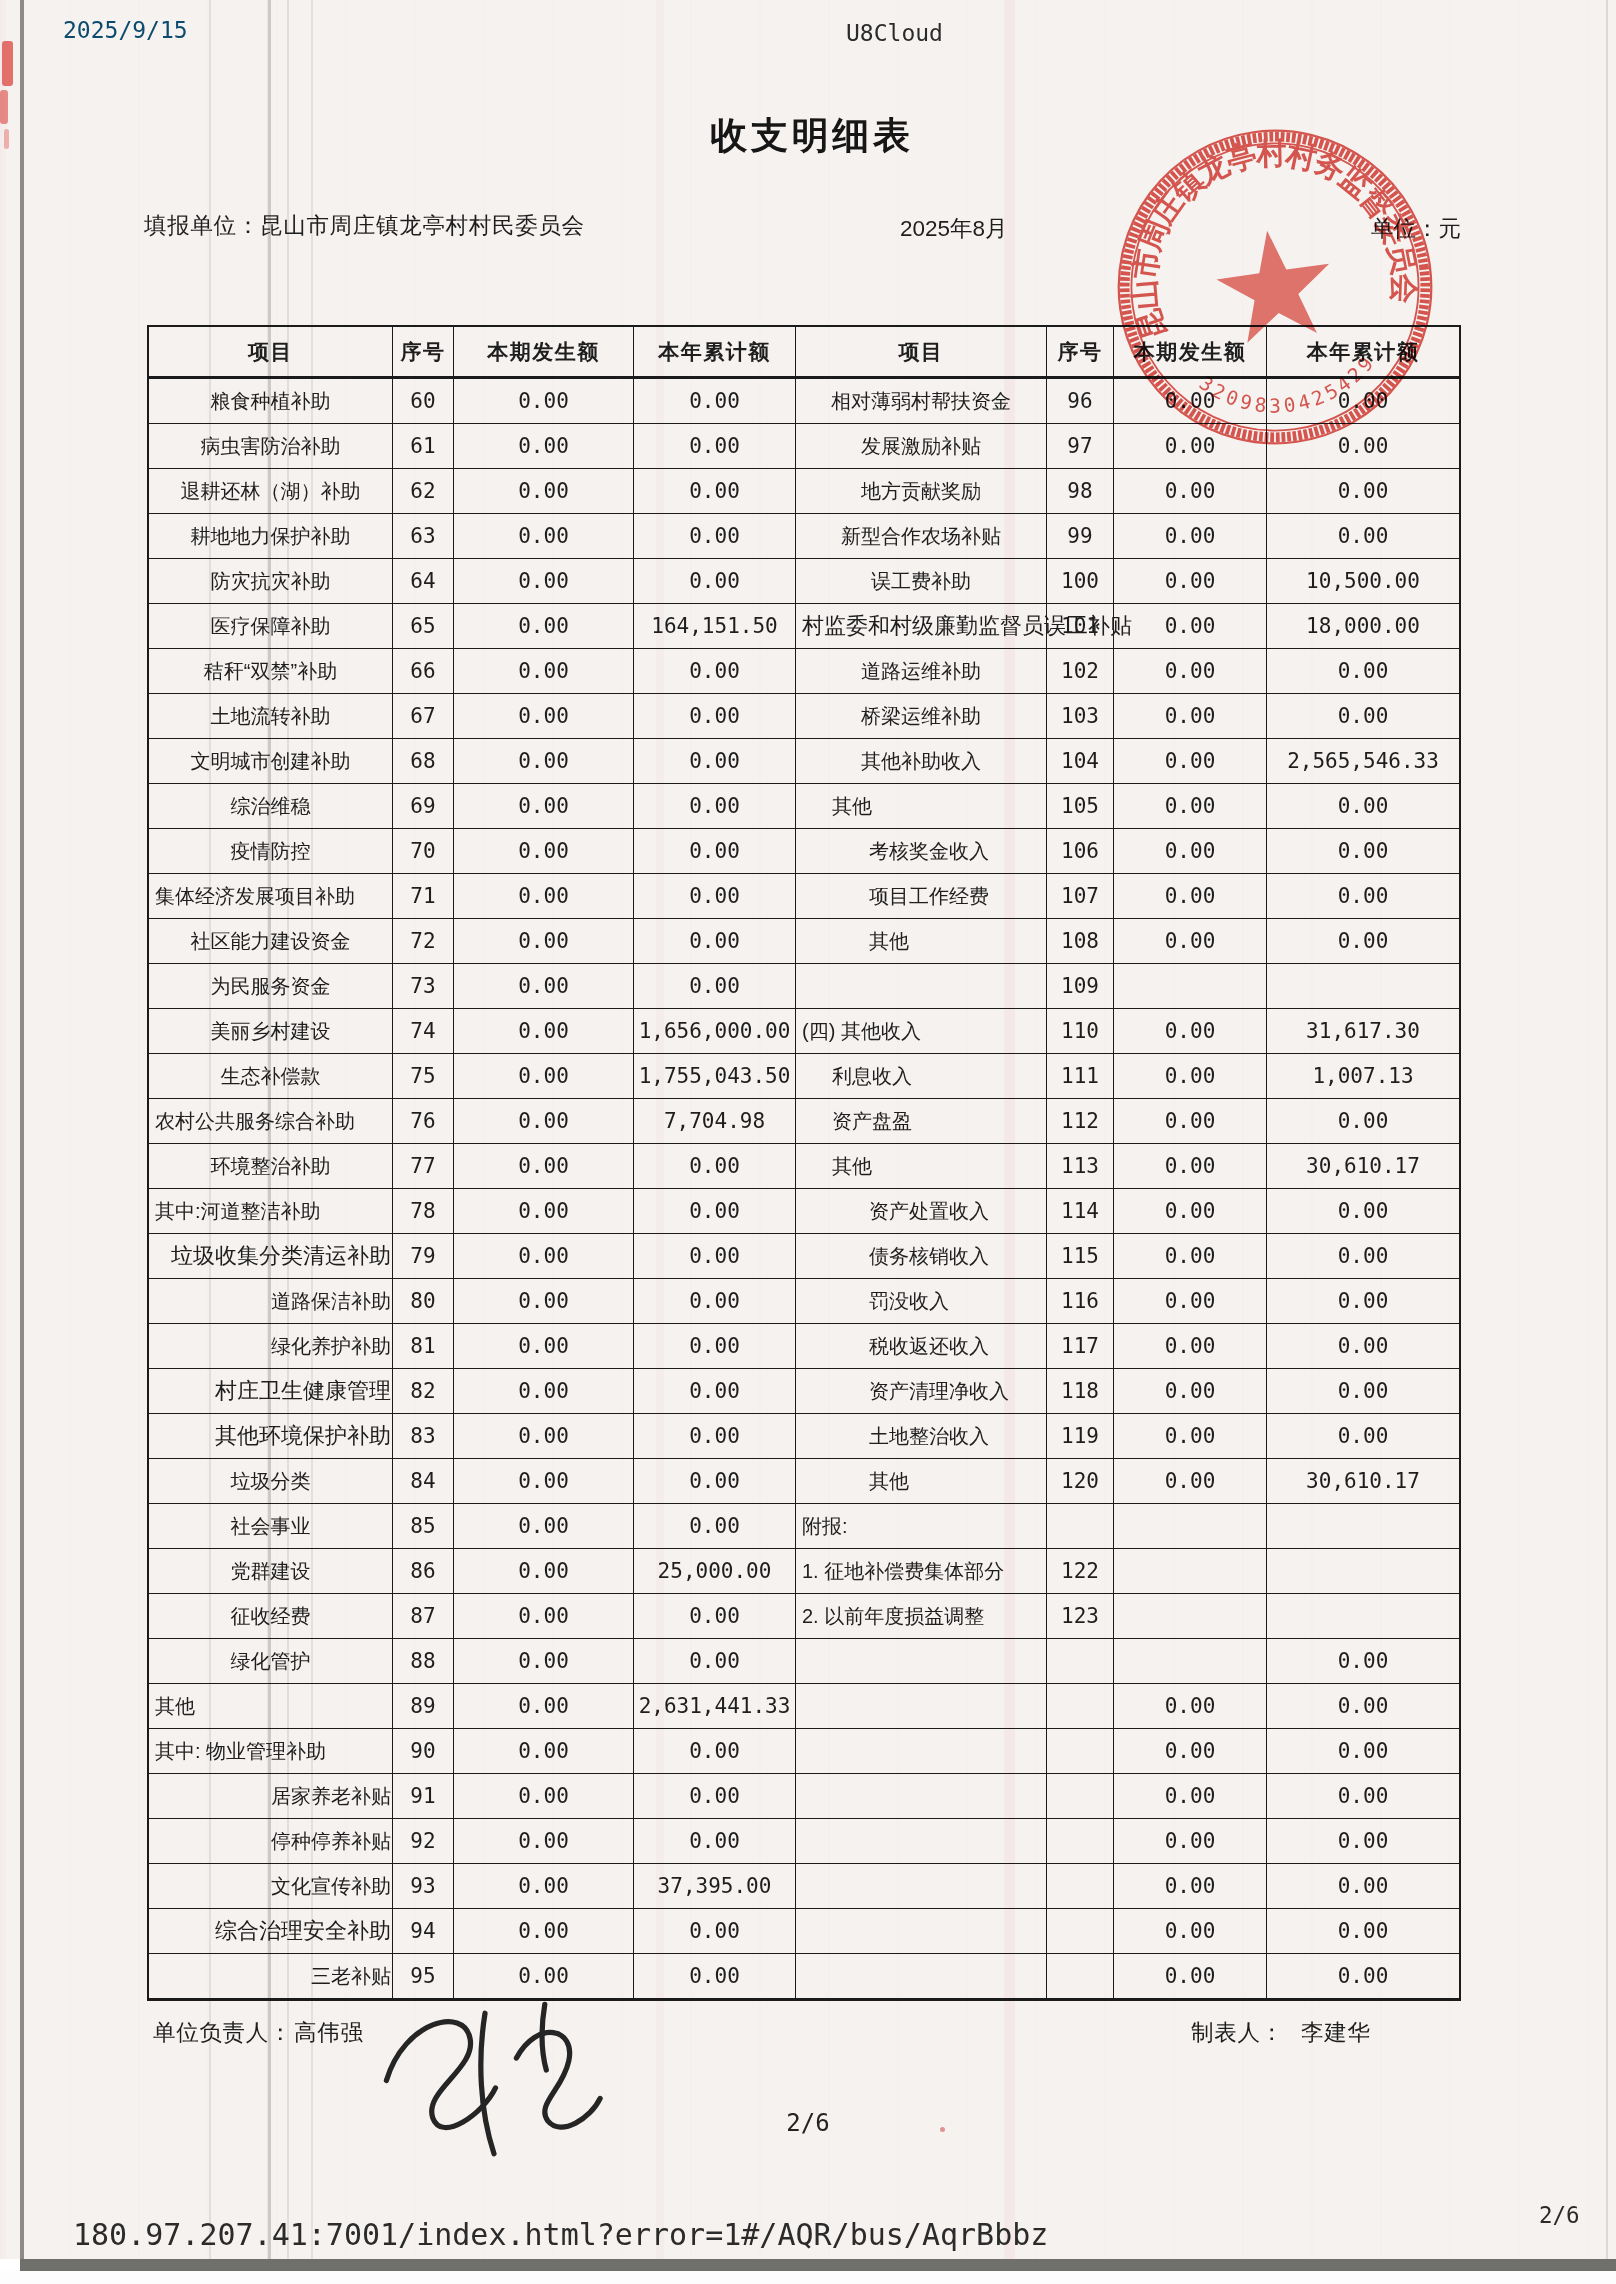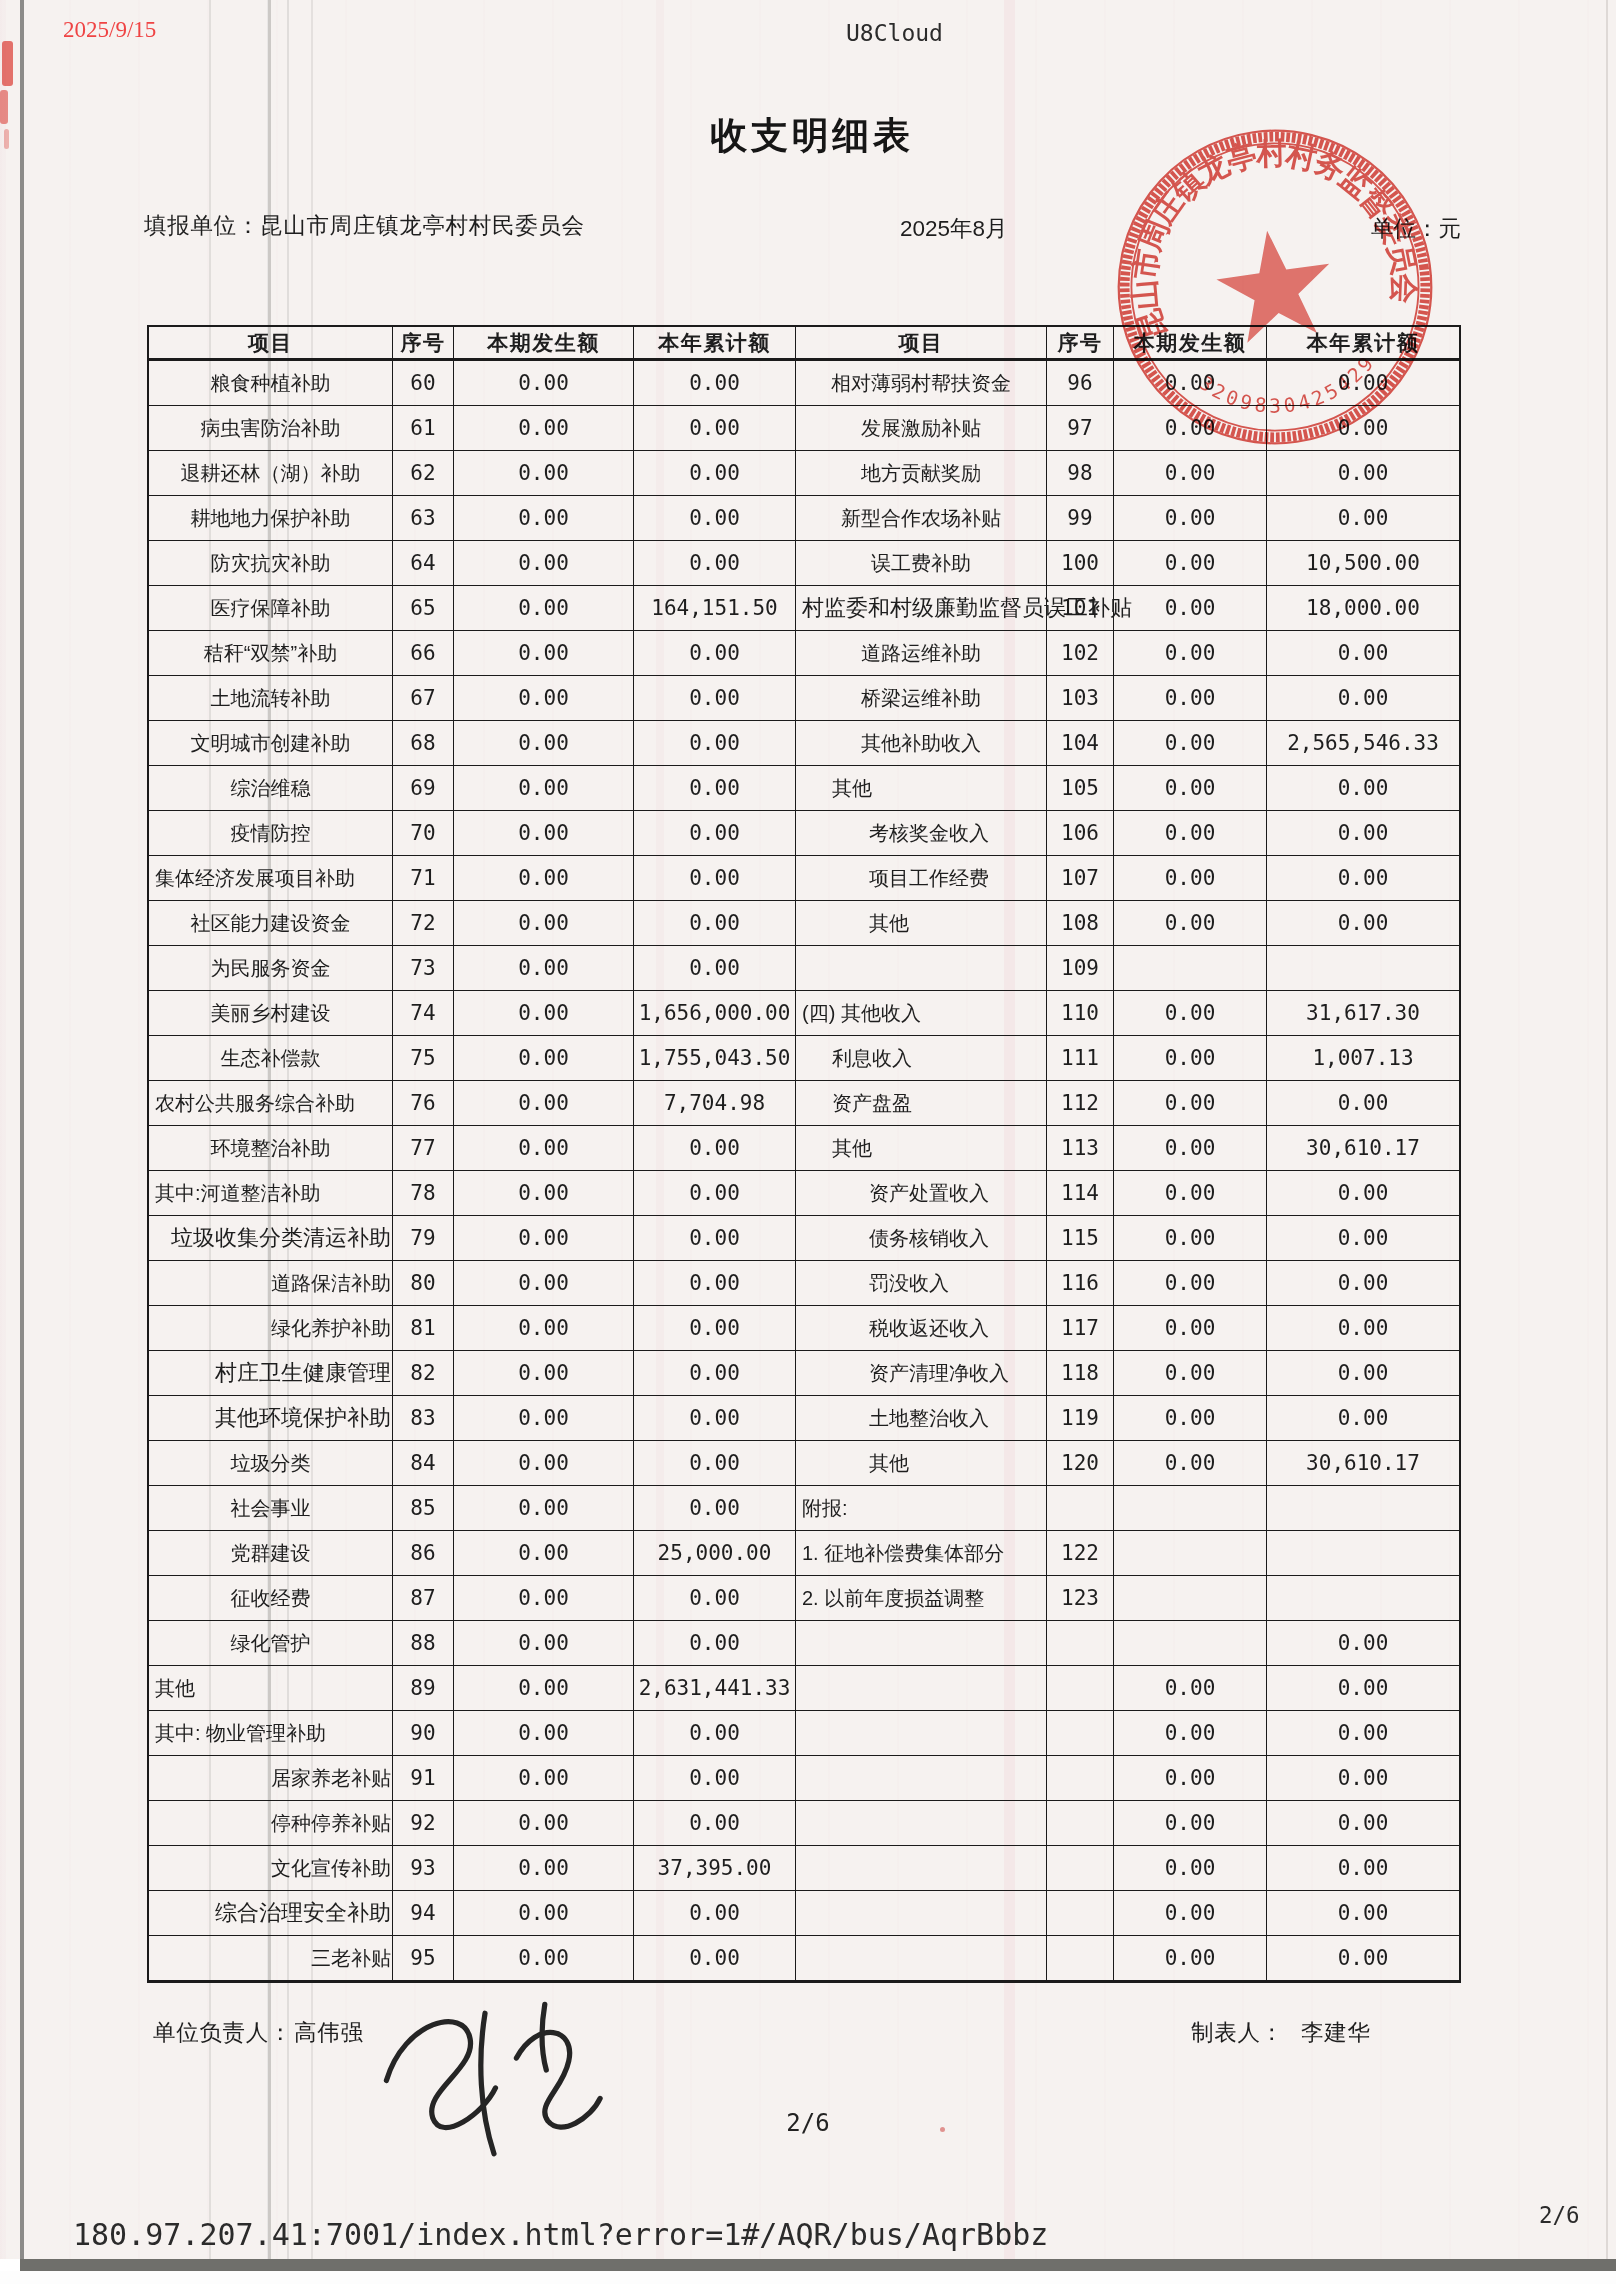--- a/index.html
+++ b/index.html
@@ -27,41 +27,41 @@
   .sl4{left:311px;width:1.5px;background:rgba(120,120,115,.14);}
   .pink1{left:1004px;width:10.5px;background:rgba(231,166,178,.12);}
   .pink2{left:656px;width:7.5px;background:rgba(231,166,178,.08);}
   .red-mark{position:absolute;background:rgba(219,62,56,.72);border-radius:3px;}
   .rm1{left:1.5px;top:41px;width:11.2px;height:45px;}
   .rm2{left:0;top:90px;width:7.5px;height:34px;opacity:.8;}
   .rm3{left:3.7px;top:129px;width:5.2px;height:19.5px;opacity:.5;}
   .red-dot{position:absolute;left:940px;top:2127px;width:5.2px;height:5.2px;border-radius:50%;background:rgba(205,70,66,.55);}
 
   .mono{font-family:"DejaVu Sans Mono",monospace;}
-  .print-date{position:absolute;left:63px;top:16.5px;font-size:23px;color:#ef4444;font-family:Liberation Serif, serif;}
+  .print-date{position:absolute;left:63px;top:16.5px;font-size:23px;color:#0c4a6e;}
   .app-name{position:absolute;left:846px;top:19.5px;font-size:23px;color:#2b2b2b;}
   .page-title{position:absolute;left:0;right:0;top:111px;text-align:center;font-size:37px;font-weight:700;letter-spacing:3.7px;color:#161616;margin-left:8px;}
   .unit-line{position:absolute;left:144px;top:210px;font-size:22.5px;letter-spacing:0.7px;}
   .period{position:absolute;left:900px;top:213px;font-size:22.5px;}
   .currency{position:absolute;left:1371px;top:213px;font-size:22.5px;}
 
   .tbl{
     position:absolute;left:147px;top:325px;
     display:grid;
     grid-template-columns:244px 61px 180px 162px 251px 67px 153px 192px;
     border:2.2px solid #1b1b1b;
   }
   .cell{
     box-sizing:border-box;height:45px;
     border-right:1.5px solid #1b1b1b;border-bottom:1.5px solid #1b1b1b;
     display:flex;align-items:center;justify-content:center;
     font-size:20px;white-space:nowrap;overflow:visible;
   }
   .cell:nth-child(8n){border-right:none;}
-  .hcell{height:34px;font-size:21px;font-weight:600;border-bottom-width:3px;letter-spacing:1.5px;}
+  .hcell{height:52px;font-size:21px;font-weight:600;border-bottom-width:3px;letter-spacing:1.5px;}
   .item{justify-content:center;padding:0 4.5px;}
   .item.l0{justify-content:flex-start;padding-left:6px;}
   .item.l1{justify-content:flex-start;padding-left:36px;}
   .item.l2{justify-content:flex-start;padding-left:73px;}
   .item.r{justify-content:flex-end;padding-right:1px;}
   .item.sm{font-size:22px;}
   .no,.num{font-family:"DejaVu Sans Mono",monospace;font-size:21px;}
 
   .footer-line{position:absolute;font-size:22.5px;letter-spacing:0.7px;}
   .f-resp-label{left:153px;top:2017px;}

